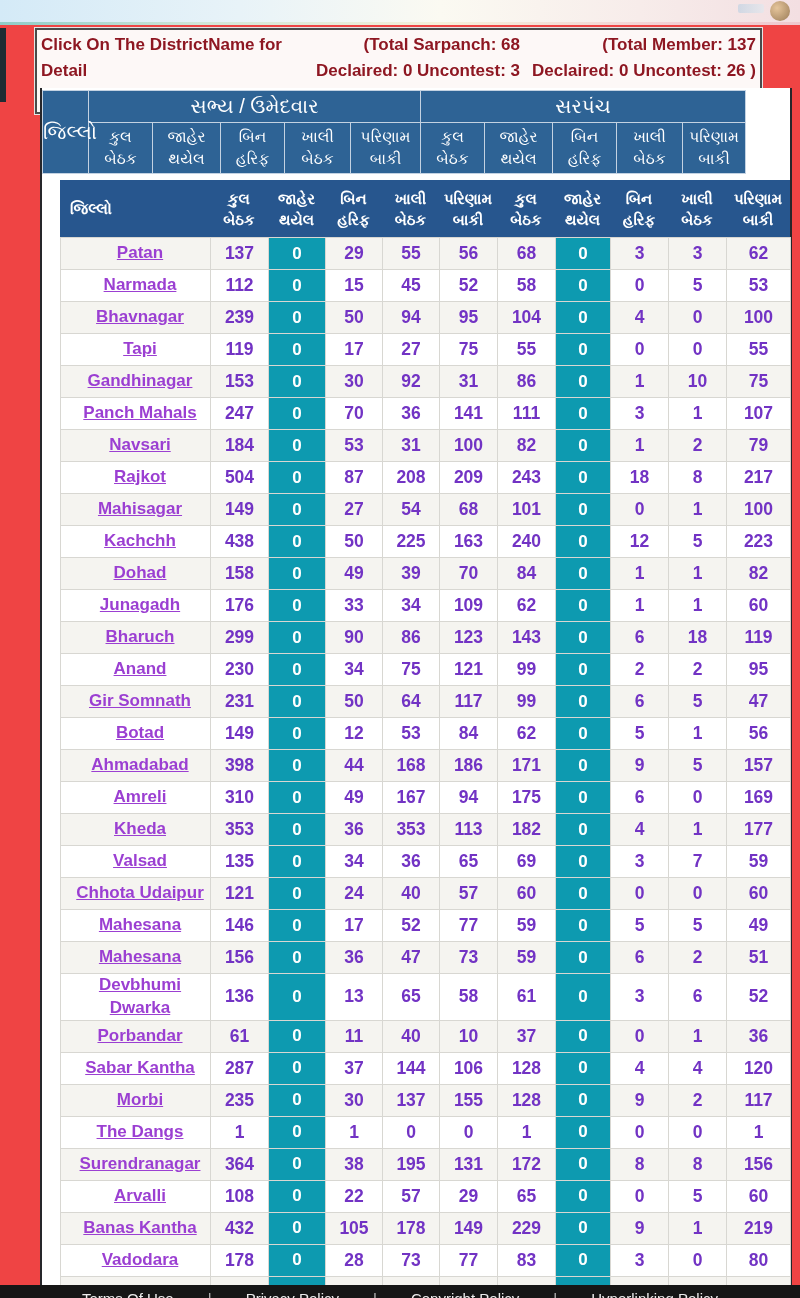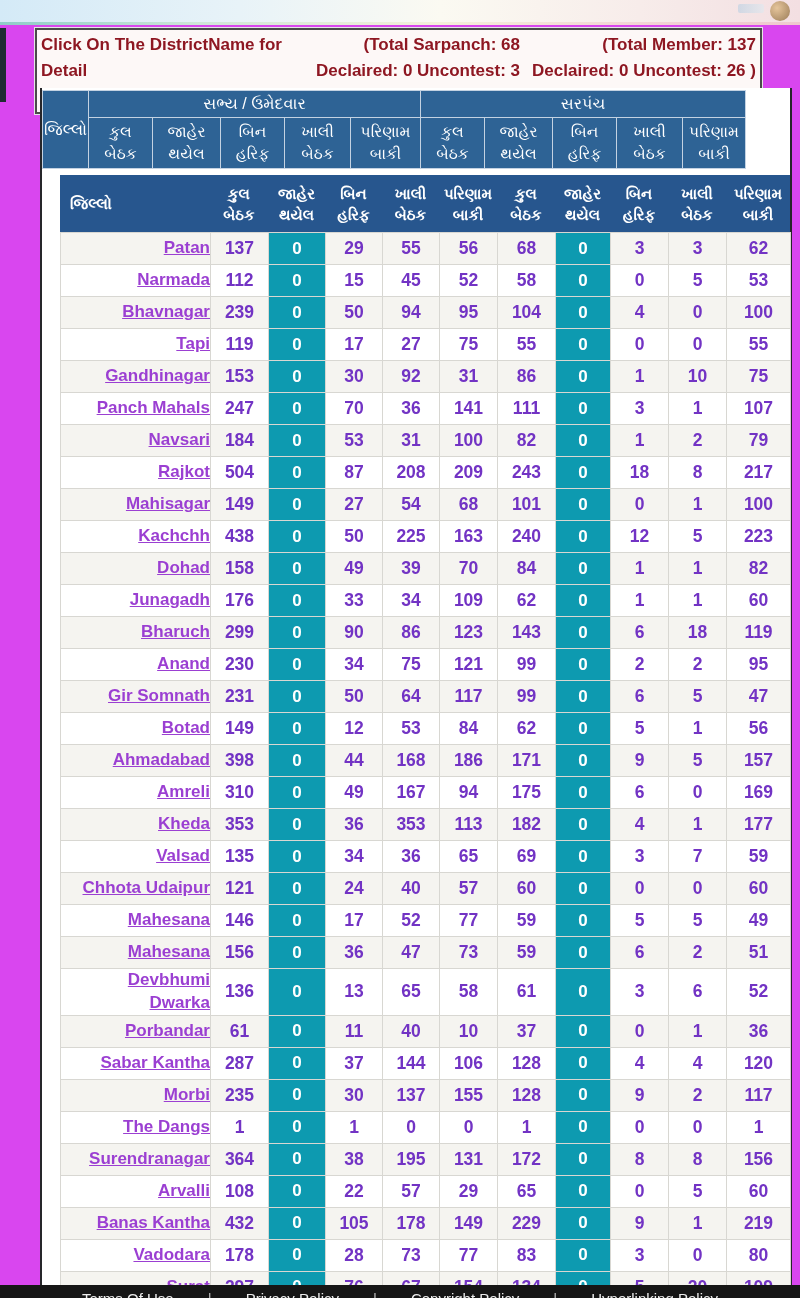--- a/index.html
+++ b/index.html
@@ -1,16 +1,16 @@
 <!DOCTYPE html>
 <html><head>
 <meta charset="utf-8">
 <style>
   html,body{margin:0;padding:0;background:#ffffff;}
-  .screen{position:relative;width:800px;height:1298px;overflow:hidden;background:#d946ef;
+  .screen{position:relative;width:800px;height:1298px;overflow:hidden;background:#ef4444;
           font-family:"Liberation Sans","DejaVu Sans",sans-serif;}
 
   
   .sky{position:absolute;left:0;top:0;width:800px;height:22px;
        background:linear-gradient(to right,#d4eaf7 0%,#e8f3f8 30%,#fbfaf2 55%,#f7ecea 80%,#f3dfe2 100%);}
   .sky-divider{position:absolute;left:0;top:22px;width:800px;height:3px;
        background:linear-gradient(to right,#8fccc8 0%,#cfe6d8 25%,#f4f0da 55%,#f1cfd4 85%,#eec9ce 100%);}
   .logo-circle{position:absolute;top:1px;right:10px;width:20px;height:20px;border-radius:50%;
        background:radial-gradient(circle at 35% 35%,#e3c08e,#8a6a3f);opacity:.85;}
   .logo-mark{position:absolute;top:4px;right:36px;width:26px;height:9px;border-radius:2px;
@@ -29,37 +29,37 @@
   
   .frame{position:absolute;left:40px;top:88px;width:752px;height:1197px;box-sizing:border-box;
          border-left:2px solid #26262a;border-right:2px solid #26262a;background:#ffffff;}
 
   table{border-collapse:collapse;}
 
   
   .htable1{table-layout:fixed;width:703px;margin:2px 0 6px 0;background:#2e6395;}
   .htable1 th{border:1px solid #c3d2e2;color:#ffffff;font-weight:400;font-size:15.5px;
               text-align:center;vertical-align:middle;white-space:pre-line;line-height:1.45;padding:1px 0;}
-  .htable1 tr.grp th{height:24px;font-size:16px;}
+  .htable1 tr.grp th{height:24px;font-size:20px;}
   .htable1 tr.lbl th{height:48px;}
   .htable1 th.jillo{font-size:15px;}
 
   
   .htable2{table-layout:fixed;width:730px;margin-left:18px;background:#27568e;}
   .htable2 th{color:#ffffff;font-weight:bold;font-size:15px;text-align:center;vertical-align:middle;
               white-space:pre-line;line-height:1.4;height:55px;border:none;padding:1px 0;}
   .htable2 th.jillo{text-align:left;padding-left:10px;font-size:15.5px;}
 
   
   .dtable{table-layout:fixed;width:730px;margin-left:18px;}
   .dtable td{border:1px solid #d8d7d2;height:31px;text-align:center;vertical-align:middle;
              font-weight:bold;font-size:17.5px;color:#7233c4;padding:0;}
   .dtable tr:nth-child(odd) td{background:#f5f4f0;}
   .dtable tr:nth-child(even) td{background:#ffffff;}
-  .dtable td.dist{text-align:right;padding-left:9px;}
+  .dtable td.dist{text-align:center;padding-left:9px;}
   .dtable td.dist a{color:#9b3fd2;font-size:17px;font-weight:bold;text-decoration:underline;
                     white-space:pre-line;line-height:1.35;}
   .dtable td.teal{background:#0d9ab0 !important;color:#ffffff;font-size:17px;}
 
   
   .footer{position:absolute;left:0;bottom:0;width:800px;height:13px;background:#161616;overflow:hidden;}
   .footer-links{display:flex;justify-content:space-evenly;width:88%;margin:5px auto 0 auto;
                 color:#ececec;font-size:15px;font-weight:400;white-space:nowrap;}
   .footer-links .sep{color:#bbbbbb;}
   .footer-links a{color:#ececec;text-decoration:none;}

